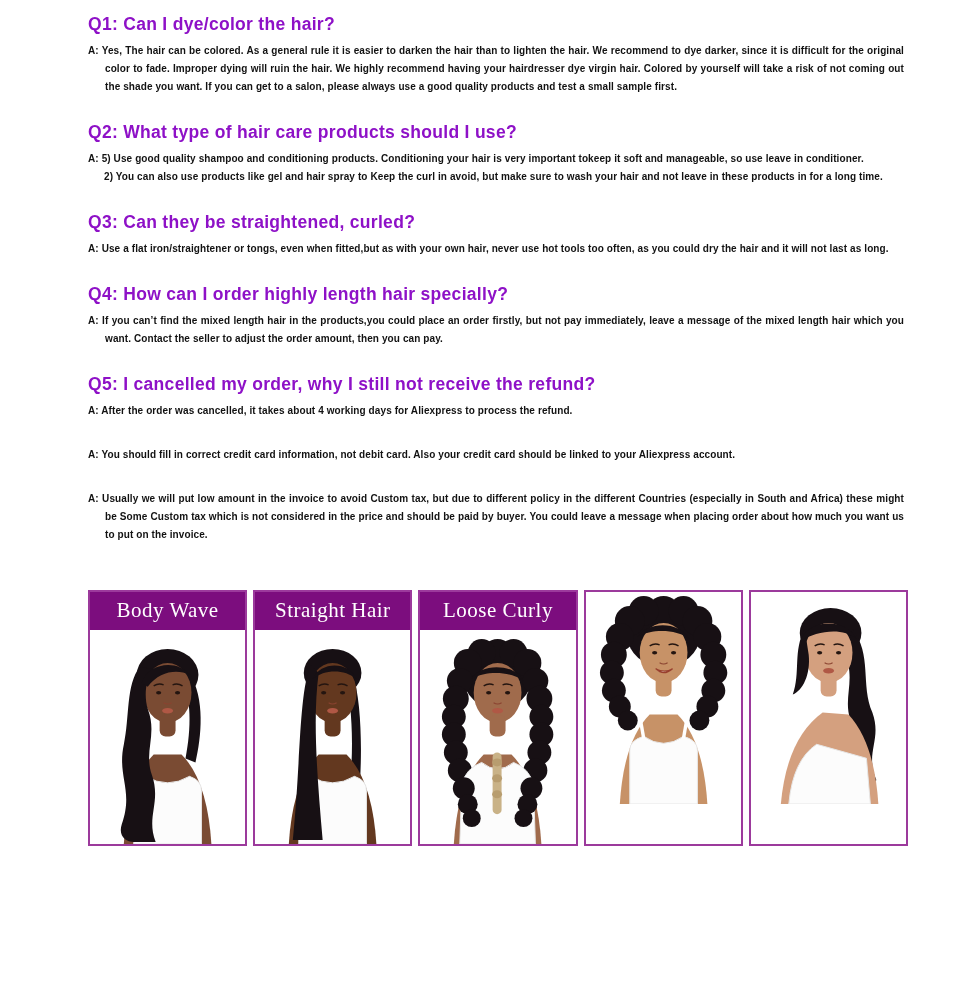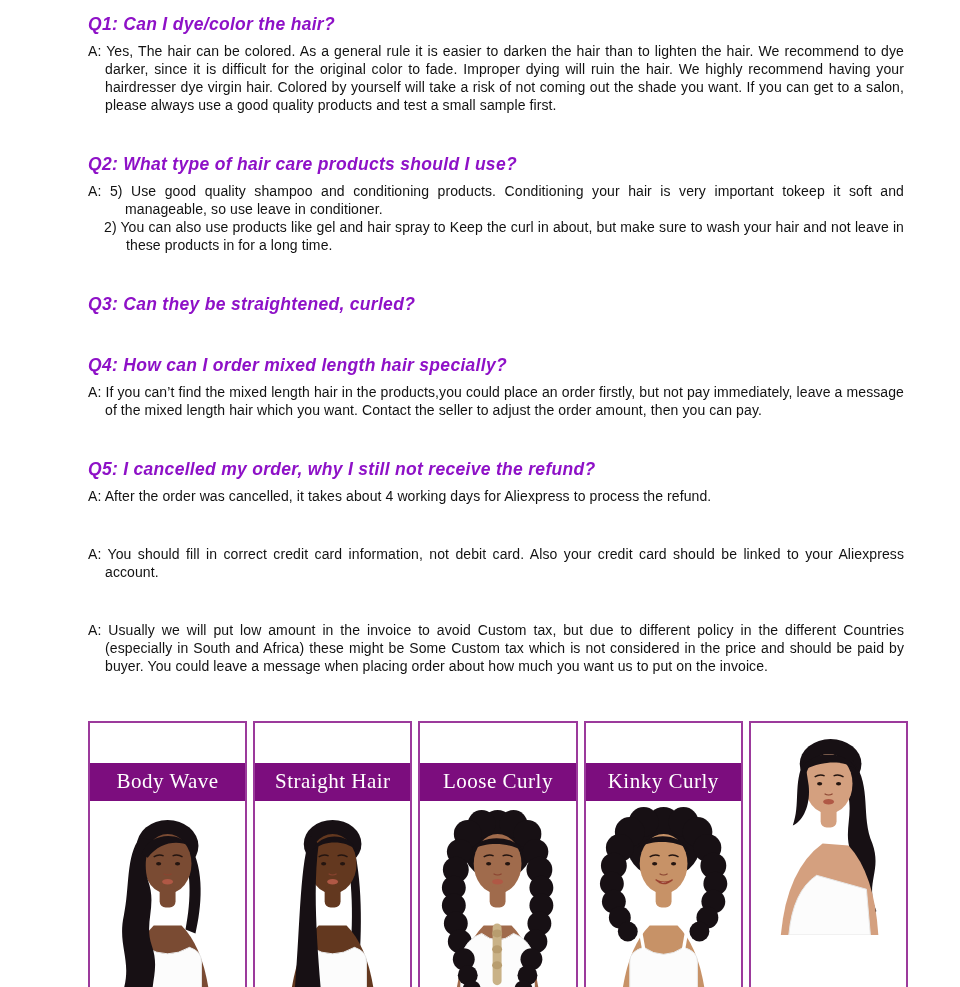--- a/index.html
+++ b/index.html
@@ -2,32 +2,31 @@
 <html style="--q-color: #8e11c7; --a-color: #121212; --card-header-bg: #7c0d7e; --card-header-text: #ffffff; --card-border: #9c3a9c;"><head>
 <meta charset="utf-8">
 <style>
   html,body{margin:0;padding:0;background:#ffffff;}
   body{
     width:960px;height:987px;overflow:hidden;position:relative;
     font-family:"Liberation Sans","DejaVu Sans",sans-serif;
     -webkit-font-smoothing:antialiased;
   }
   #faq-list{padding:14px 56px 0 88px;}
-  .faq-item{margin-top:40px;}
+  .faq-item{margin-top:26px;}
   .faq-item:first-child{margin-top:0;}
   .question{
     margin:0 0 7px 0;
     font-size:17.5px;font-weight:700;letter-spacing:.3px;
     color:var(--q-color,#8e11c7);
     font-family:"Liberation Sans","DejaVu Sans",sans-serif;
-    font-style:italic;
   }
   .answer{
     margin:0;color:var(--a-color,#121212);
-    font-size:14px;font-weight:400;line-height:18px;
+    font-size:10px;font-weight:700;line-height:18px;
     text-align:justify;letter-spacing:.1px;
   }
   .answer.h-a{padding-left:17px;text-indent:-17px;}
   .answer.h-a1{padding-left:37px;text-indent:-37px;}
   .answer.h-2{margin-left:16px;padding-left:22px;text-indent:-22px;}
   .marker{white-space:pre;}
   
   #gallery{
     margin:46px 52px 0 88px;width:820px;
     display:flex;gap:6px;
@@ -37,44 +36,44 @@
     background:#ffffff;box-sizing:border-box;
   }
   .style-card-header{
     background:var(--card-header-bg,#7c0d7e);
     color:var(--card-header-text,#ffffff);
     font-family:"Liberation Serif","DejaVu Serif",serif;
     font-size:21px;letter-spacing:.5px;
     text-align:center;padding:8px 0 9px;line-height:1;
     border-bottom:2px solid #ffffff;
     white-space:nowrap;
-    margin-top:40px;
   }
   .style-card-photo{height:212px;background:#fff;overflow:hidden;}
   .style-card-photo svg{display:block;width:100%;height:100%;}
 </style>
 </head>
 <body style="background: rgb(255, 255, 255);">
 
 <main>
   <section id="faq-list">
       <section class="faq-item">
         <h2 class="question">Q1: Can I dye/color the hair?</h2>
         <p class="answer h-a"><span class="marker">A: </span><span>Yes, The hair can be colored. As a general rule it is easier to darken the hair than to lighten the hair. We recommend to dye darker, since it is difficult for the original color to fade. Improper dying will ruin the hair. We highly recommend having your hairdresser dye virgin hair. Colored by yourself will take a risk of not coming out the shade you want. If you can get to a salon, please always use a good quality products and test a small sample first.</span></p>
       </section>
       <section class="faq-item">
         <h2 class="question">Q2: What type of hair care products should I use?</h2>
         <p class="answer h-a1"><span class="marker">A: 5) </span><span>Use good quality shampoo and conditioning products. Conditioning your hair is very important tokeep it soft and manageable, so use leave in conditioner.</span></p>
-        <p class="answer h-2"><span class="marker">2) </span><span>You can also use products like gel and hair spray to Keep the curl in about, but make sure to wash your hair and not leave in these products in for a long time.</span></p>
+        <p class="answer h-2"><span class="marker">2) </span><span>You can also use products like gel and hair spray to Keep the curl in avoid, but make sure to wash your hair and not leave in these products in for a long time.</span></p>
       </section>
       <section class="faq-item">
         <h2 class="question">Q3: Can they be straightened, curled?</h2>
-      </section>
-      <section class="faq-item">
-        <h2 class="question">Q4: How can I order mixed length hair specially?</h2>
+        <p class="answer h-a"><span class="marker">A: </span><span>Use a flat iron/straightener or tongs, even when fitted,but as with your own hair, never use hot tools too often, as you could dry the hair and it will not last as long.</span></p>
+      </section>
+      <section class="faq-item">
+        <h2 class="question">Q4: How can I order highly length hair specially?</h2>
         <p class="answer h-a"><span class="marker">A: </span><span>If you can’t find the mixed length hair in the products,you could place an order firstly, but not pay immediately, leave a message of the mixed length hair which you want. Contact the seller to adjust the order amount, then you can pay.</span></p>
       </section>
       <section class="faq-item">
         <h2 class="question">Q5: I cancelled my order, why I still not receive the refund?</h2>
         <p class="answer h-a"><span class="marker">A: </span><span>After the order was cancelled, it takes about 4 working days for Aliexpress to process the refund.</span></p>
       </section>
       <section class="faq-item">
         <p class="answer h-a"><span class="marker">A: </span><span>You should fill in correct credit card information, not debit card. Also your credit card should be linked to your Aliexpress account.</span></p>
       </section>
       <section class="faq-item">
@@ -167,21 +166,20 @@
             <circle cx="104" cy="186" r="9" fill="#171014"></circle>
             <rect x="73" y="120" width="9" height="62" rx="4.5" fill="#c9b287"></rect>
             <ellipse cx="77.5" cy="130" rx="5" ry="4" fill="#b89d6f"></ellipse>
             <ellipse cx="77.5" cy="146" rx="5" ry="4" fill="#b89d6f"></ellipse>
             <ellipse cx="77.5" cy="162" rx="5" ry="4" fill="#b89d6f"></ellipse>
             <path d="M52,46 C60,30 96,30 104,48 C90,38 66,38 52,46 Z" fill="#171014"></path>
           </svg>
         </div>
       </div>
       <div class="style-card">
-        <div class="style-card-header">Kinky Curly</div>
         <div class="style-card-photo">
           <svg viewBox="0 0 156 212" preserveAspectRatio="xMidYMax meet">
             <rect width="156" height="212" fill="#ffffff"></rect>
             <ellipse cx="78" cy="44" rx="36" ry="30" fill="#171014"></ellipse>
             <circle cx="78" cy="20" r="17" fill="#171014"></circle>
             <circle cx="58" cy="18" r="15" fill="#171014"></circle>
             <circle cx="98" cy="18" r="15" fill="#171014"></circle>
             <circle cx="44" cy="28" r="15" fill="#171014"></circle>
             <circle cx="112" cy="28" r="15" fill="#171014"></circle>
             <circle cx="34" cy="44" r="14" fill="#171014"></circle>

